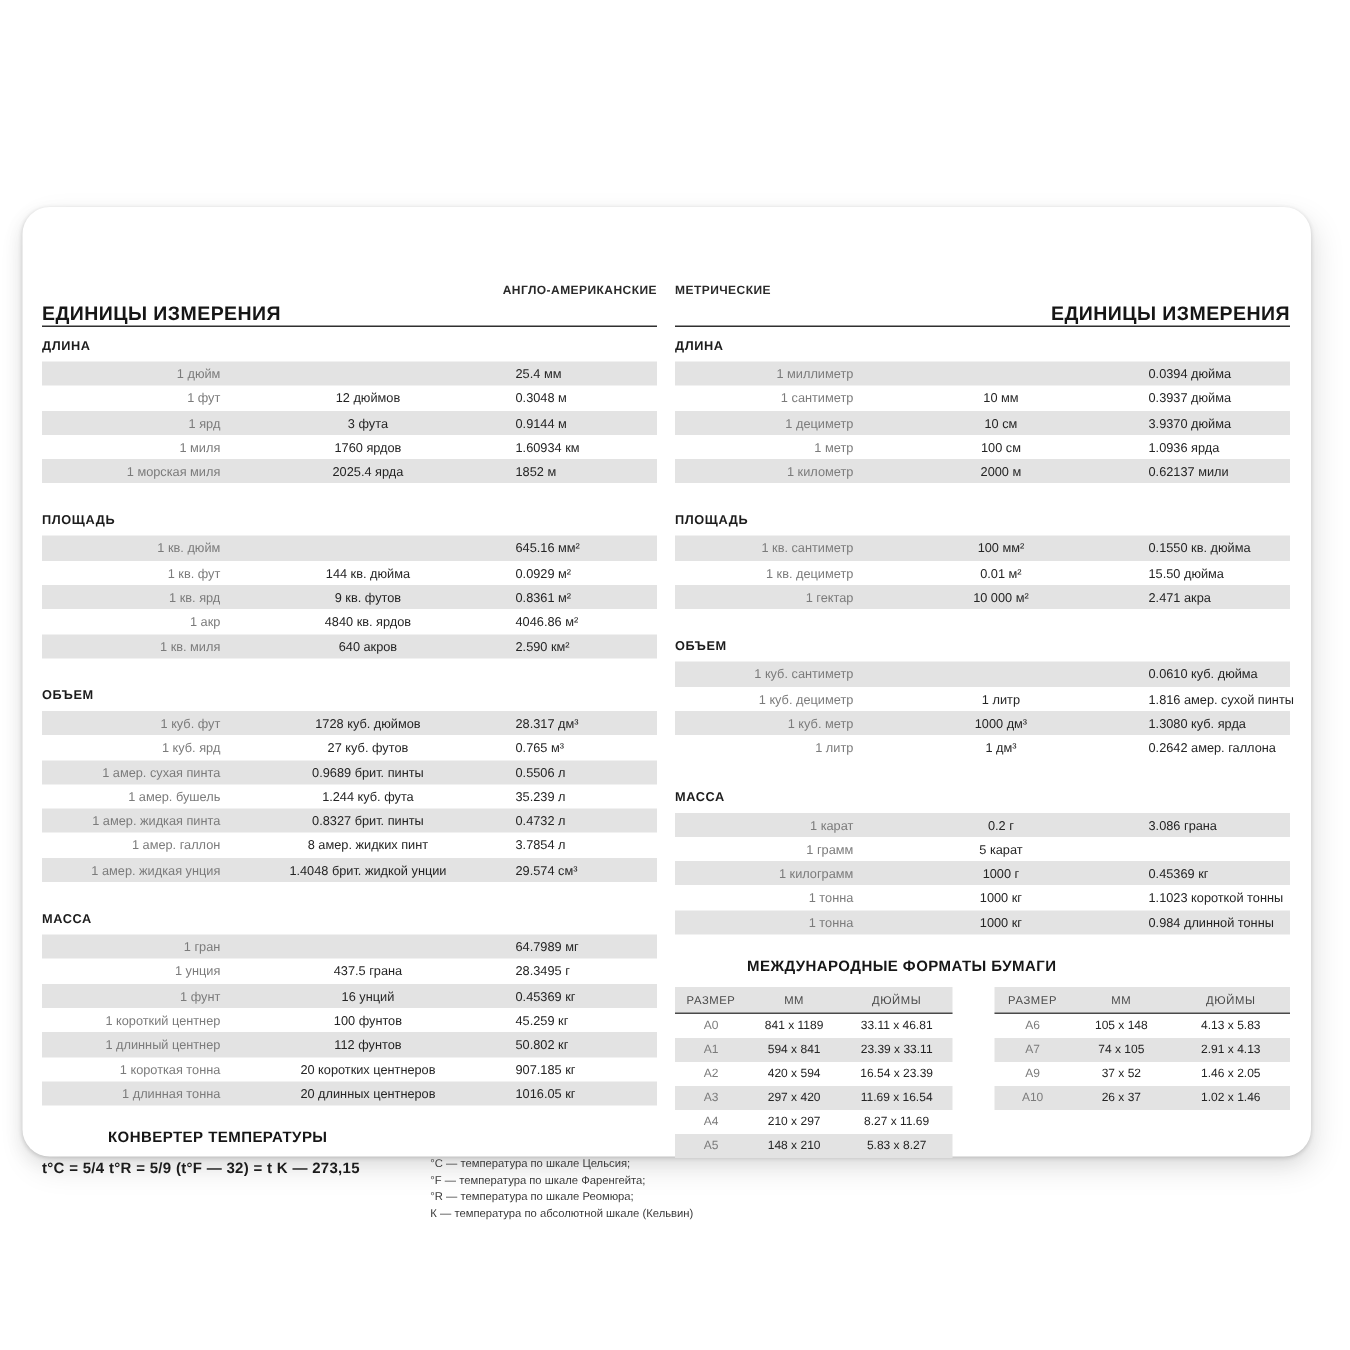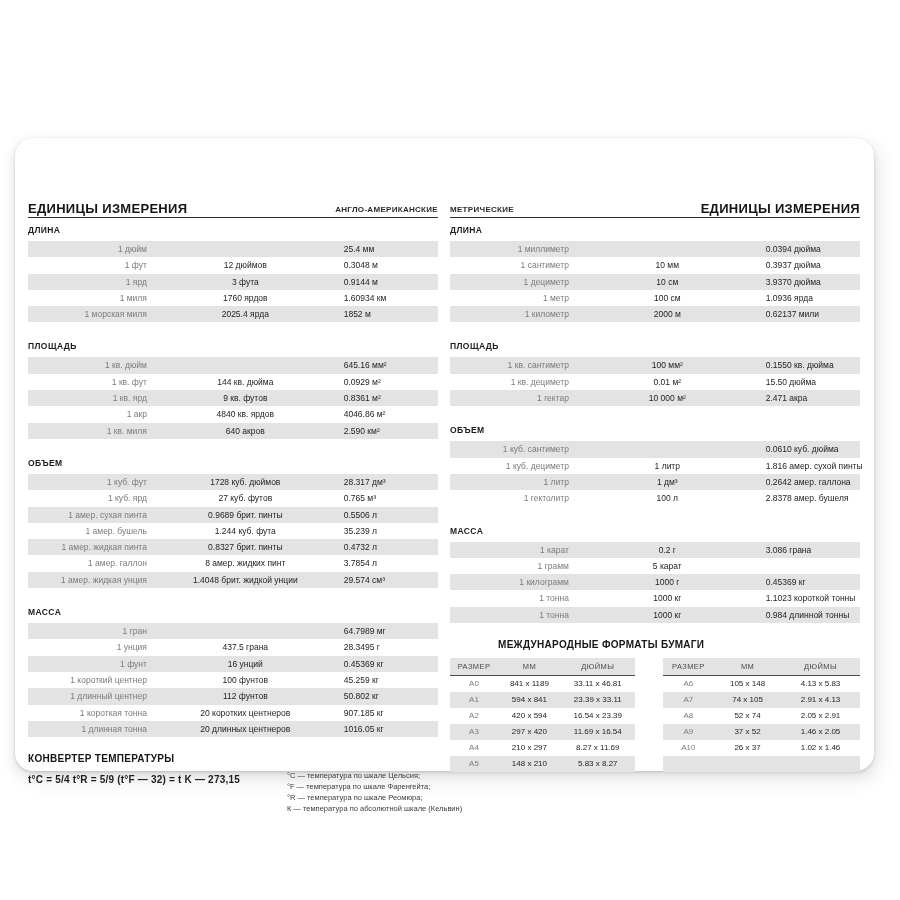--- a/index.html
+++ b/index.html
@@ -9,33 +9,33 @@
   .canvas{position:relative;width:900px;height:900px;background:#ffffff;overflow:hidden;
           font-family:"Liberation Sans", sans-serif;color:var(--ink);}
   .page-card{position:absolute;left:15px;top:138px;width:859px;height:633px;background:var(--paper);
              border-radius:18px;box-sizing:border-box;padding:9px 14px 0 13px;
              box-shadow:0 1px 3px rgba(0,0,0,.16), 4px 8px 20px rgba(0,0,0,.10), -2px 4px 12px rgba(0,0,0,.06);}
   .cols{display:grid;grid-template-columns:1fr 1fr;gap:12px;height:100%;}
   .col{min-width:0;}
   .col-header{display:flex;justify-content:space-between;align-items:flex-end;height:22px;
               border-bottom:1.5px solid var(--rule);padding-bottom:1px;margin-top:47px;}
   .col-title{font-size:13px;font-weight:bold;letter-spacing:.3px;color:#161616;}
-  .col-tag{font-size:8px;font-weight:bold;letter-spacing:.3px;color:#2a2a2a;padding-bottom:2px;}
+  .col-tag{font-size:8px;font-weight:bold;letter-spacing:.3px;color:#2a2a2a;padding-bottom:18px;}
   .section{margin-top:20px;}
   .section:first-of-type{margin-top:8px;}
   .section-title{font-size:8.5px;font-weight:bold;letter-spacing:.4px;color:#1c1c1c;margin-bottom:6px;line-height:9px;}
   .u-table{width:100%;}
   .u-row{display:grid;grid-template-columns:29% 48% 23%;height:16.3px;line-height:16.3px;font-size:8.5px;}
   .u-row:nth-child(odd){background:var(--stripe);}
   .u-row .c0{text-align:right;color:var(--muted);white-space:nowrap;}
   .u-row .c1{text-align:center;color:var(--ink);white-space:nowrap;}
   .u-row .c2{text-align:left;color:var(--ink);white-space:nowrap;}
   
   .temp{margin-top:16px;}
-  .temp-title{font-size:10px;font-weight:bold;letter-spacing:.3px;color:#161616;margin-bottom:7px;}
+  .temp-title{font-size:10px;font-weight:bold;letter-spacing:.3px;color:#161616;margin-bottom:7px;margin-left:44px;}
   .temp-body{display:flex;align-items:flex-start;gap:47px;}
   .temp-formula{font-size:10px;font-weight:bold;color:#1c1c1c;white-space:nowrap;padding-top:3px;letter-spacing:.2px;}
   .temp-notes{margin-left:auto;width:190px;font-size:7.5px;line-height:10.8px;color:#3a3a3a;}
   .temp-note{white-space:nowrap;}
   
   .paper{margin-top:16px;}
   .paper-title{font-size:10px;font-weight:bold;letter-spacing:.3px;color:#161616;margin-bottom:8px;padding-left:48px;}
   .paper-grid{display:grid;grid-template-columns:192fr 205fr;gap:28px;}
   .p-row{display:grid;grid-template-columns:26% 34% 40%;height:16px;line-height:16px;font-size:8px;text-align:center;}
   .p-row.head{background:var(--stripe);border-bottom:1px solid #4a4a4a;color:#4a4a4a;font-size:7.5px;letter-spacing:.4px;height:17px;line-height:17px;}
@@ -274,28 +274,28 @@
                   <div class="c0">1 куб. сантиметр</div>
                   <div class="c1"></div>
                   <div class="c2">0.0610 куб. дюйма</div>
                 </div>
                 <div class="u-row">
                   <div class="c0">1 куб. дециметр</div>
                   <div class="c1">1 литр</div>
                   <div class="c2">1.816 амер. сухой пинты</div>
                 </div>
                 <div class="u-row">
+                  <div class="c0">1 куб. метр</div>
+                  <div class="c1">1000 дм³</div>
+                  <div class="c2">1.3080 куб. ярда</div>
+                </div>
+                <div class="u-row">
                   <div class="c0">1 литр</div>
                   <div class="c1">1 дм³</div>
                   <div class="c2">0.2642 амер. галлона</div>
-                </div>
-                <div class="u-row">
-                  <div class="c0">1 гектолитр</div>
-                  <div class="c1">100 л</div>
-                  <div class="c2">2.8378 амер. бушеля</div>
                 </div>
               </div>
             </div>
             <div class="section">
               <div class="section-title">МАССА</div>
               <div class="u-table">
                 <div class="u-row">
                   <div class="c0">1 карат</div>
                   <div class="c1">0.2 г</div>
                   <div class="c2">3.086 грана</div>
@@ -376,25 +376,20 @@
                     <div class="s">A6</div>
                     <div class="v">105 x 148</div>
                     <div class="v">4.13 x 5.83</div>
                   </div>
                   <div class="p-row">
                     <div class="s">A7</div>
                     <div class="v">74 x 105</div>
                     <div class="v">2.91 x 4.13</div>
                   </div>
                   <div class="p-row">
-                    <div class="s">A8</div>
-                    <div class="v">52 x 74</div>
-                    <div class="v">2.05 x 2.91</div>
-                  </div>
-                  <div class="p-row">
                     <div class="s">A9</div>
                     <div class="v">37 x 52</div>
                     <div class="v">1.46 x 2.05</div>
                   </div>
                   <div class="p-row">
                     <div class="s">A10</div>
                     <div class="v">26 x 37</div>
                     <div class="v">1.02 x 1.46</div>
                   </div>
                   <div class="p-row">

